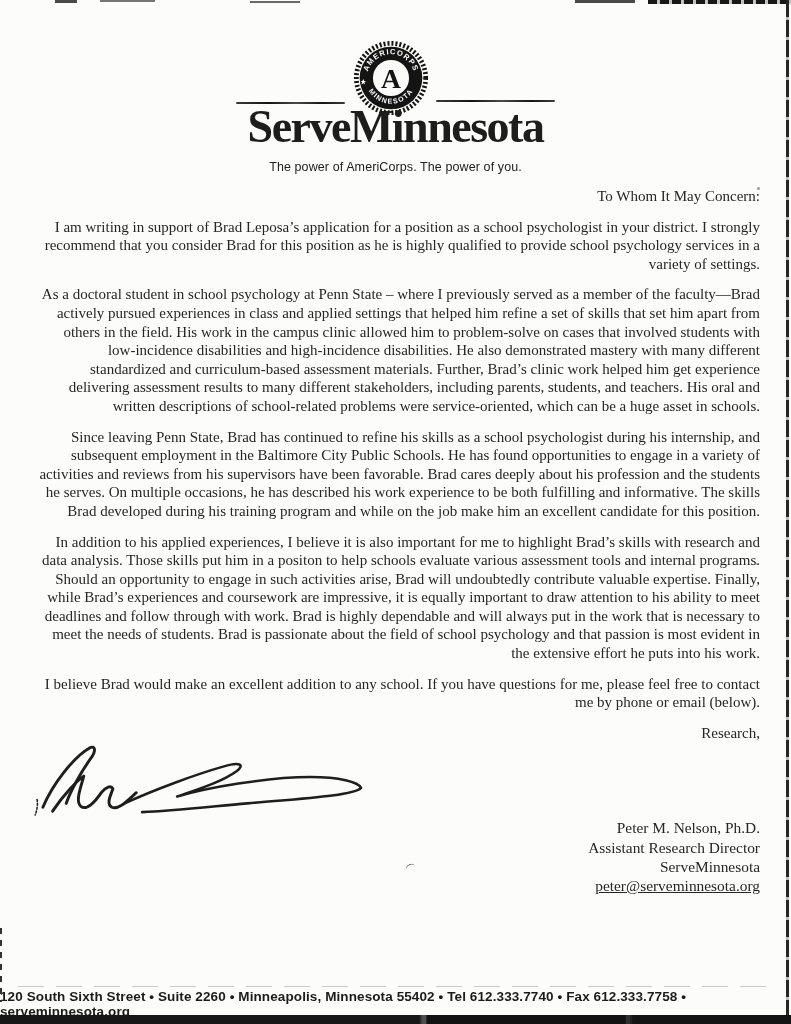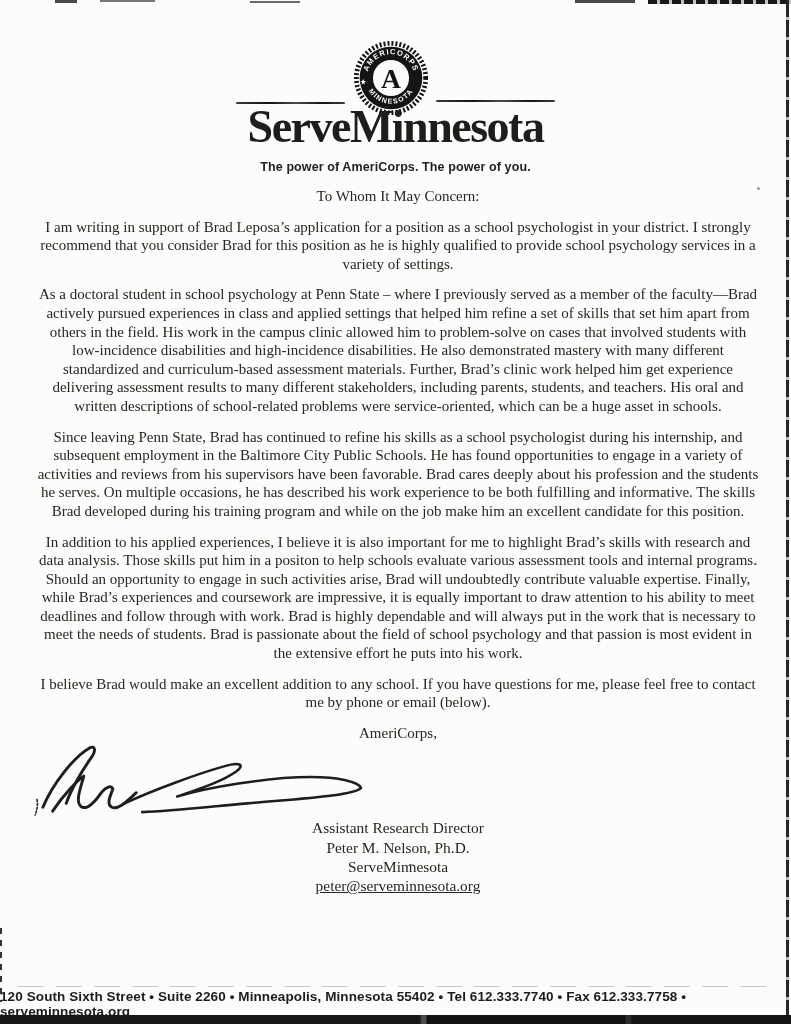--- a/index.html
+++ b/index.html
@@ -16,27 +16,27 @@
   .rule-left  { top:102px; left:236px; width:109px; }
   .rule-right { top:100px; left:436px; width:119px; }
   .org-name {
     position:absolute; top:100px; left:0; width:100%; margin:0;
     text-align:center; font-size:46px; font-weight:700; letter-spacing:-1.5px;
     color:#1d1d1b; font-family:"Liberation Serif", serif;
   }
   .tagline {
     position:absolute; top:160px; left:0; width:100%;
     text-align:center; font-family:"Liberation Sans", sans-serif;
-    font-weight:700; font-size:12.5px; color:#222; letter-spacing:0.1px;
+    font-weight:400; font-size:12.5px; color:#222; letter-spacing:0.1px;
   }
 
   
   .body {
     position:absolute; top:187px; left:36px; width:724px;
-    font-size:15px; line-height:18.6px; text-align:center;
+    font-size:15px; line-height:18.6px; text-align:right;
   }
   .body p { margin:0 0 12px 0; }
   .closing { margin-bottom:0 !important; }
   .signature { display:block; margin:3px 0 0 -4px; }
   .sig-block { margin-top:1px; font-size:15.4px; line-height:19.3px; }
   .sig-block .email { text-decoration:underline; }
 
   
   .footer-line {
     position:absolute; top:989px; left:0; width:100%;
@@ -110,34 +110,34 @@
     <h1 class="org-name">ServeMinnesota</h1>
     <div class="tagline">The power of AmeriCorps. The power of you.</div>
 
     <div class="body">
       <p class="salutation">To Whom It May Concern:</p>
       <p>I am writing in support of Brad Leposa’s application for a position as a school psychologist in your district. I strongly recommend that you consider Brad for this position as he is highly qualified to provide school psychology services in a variety of settings.</p>
       <p>As a doctoral student in school psychology at Penn State – where I previously served as a member of the faculty—Brad actively pursued experiences in class and applied settings that helped him refine a set of skills that set him apart from others in the field. His work in the campus clinic allowed him to problem-solve on cases that involved students with low-incidence disabilities and high-incidence disabilities. He also demonstrated mastery with many different standardized and curriculum-based assessment materials. Further, Brad’s clinic work helped him get experience delivering assessment results to many different stakeholders, including parents, students, and teachers. His oral and written descriptions of school-related problems were service-oriented, which can be a huge asset in schools.</p>
       <p>Since leaving Penn State, Brad has continued to refine his skills as a school psychologist during his internship, and subsequent employment in the Baltimore City Public Schools. He has found opportunities to engage in a variety of activities and reviews from his supervisors have been favorable. Brad cares deeply about his profession and the students he serves. On multiple occasions, he has described his work experience to be both fulfilling and informative. The skills Brad developed during his training program and while on the job make him an excellent candidate for this position.</p>
       <p>In addition to his applied experiences, I believe it is also important for me to highlight Brad’s skills with research and data analysis. Those skills put him in a positon to help schools evaluate various assessment tools and internal programs. Should an opportunity to engage in such activities arise, Brad will undoubtedly contribute valuable expertise. Finally, while Brad’s experiences and coursework are impressive, it is equally important to draw attention to his ability to meet deadlines and follow through with work. Brad is highly dependable and will always put in the work that is necessary to meet the needs of students. Brad is passionate about the field of school psychology and that passion is most evident in the extensive effort he puts into his work.</p>
       <p>I believe Brad would make an excellent addition to any school. If you have questions for me, please feel free to contact me by phone or email (below).</p>
-      <p class="closing">AmeriCorps,</p>
+      <p class="closing">Research,</p>
 
       <svg class="signature" viewBox="0 0 345 74" width="338" height="72">
         <g fill="none" stroke="#1e1e1e" stroke-linecap="round" stroke-linejoin="round">
           <path stroke-width="3" d="M10,64 C20,40 42,12 58,3 C64,0 65,6 59,14 C49,28 38,48 34,60"></path>
           <path stroke-width="3" d="M20,68 C32,50 46,36 52,32 C49,44 43,58 49,63 C55,68 64,58 70,49 C75,43 80,41 82,45 C79,53 75,61 81,64 C88,67 97,57 106,49"></path>
           <path stroke-width="2.6" d="M94,60 C124,46 168,30 196,22 C212,17 218,20 209,27 C194,38 168,46 148,53 C178,44 240,33 285,33 C315,33 334,38 337,44 C330,52 276,55 220,60 C176,64 140,68 112,69"></path>
           <path stroke-width="1.6" d="M4,56 C5,61 4,67 2,72" stroke-dasharray="2 2"></path>
         </g>
       </svg>
 
       <div class="sig-block">
+        <div>Peter M. Nelson, Ph.D.</div>
         <div>Assistant Research Director</div>
-        <div>Peter M. Nelson, Ph.D.</div>
         <div>ServeMinnesota</div>
         <div class="email">peter@serveminnesota.org</div>
       </div>
     </div>
 
     <div class="footer-line">120 South Sixth Street • Suite 2260 • Minneapolis, Minnesota 55402 • Tel 612.333.7740 • Fax 612.333.7758 • serveminnesota.org</div>
   </div>
 
   <div>
     <div class="art art-top1"></div>

